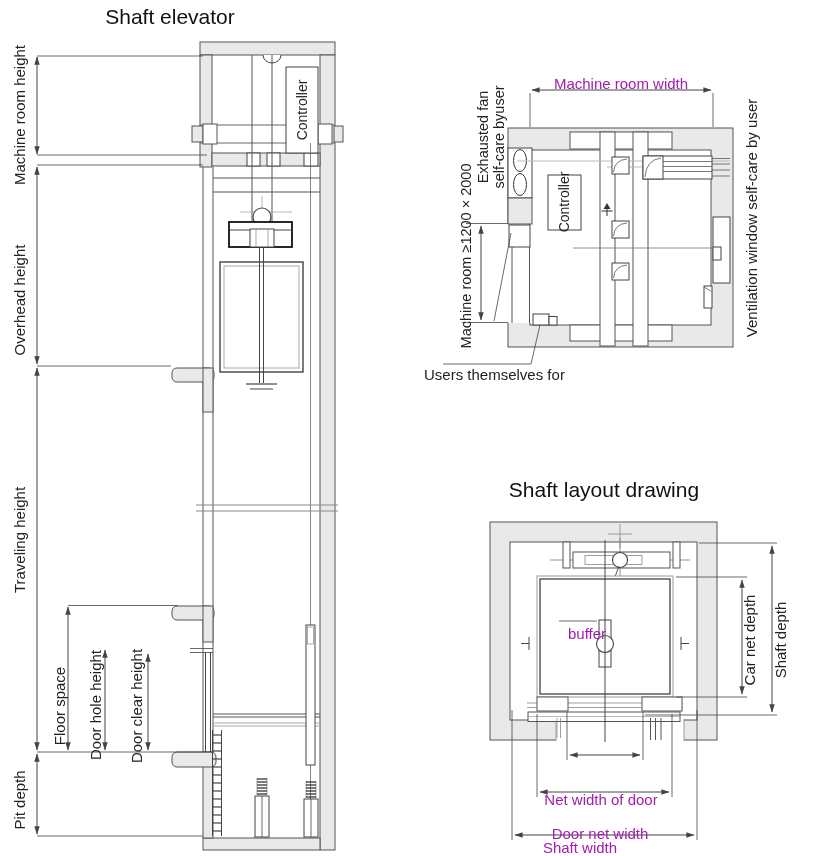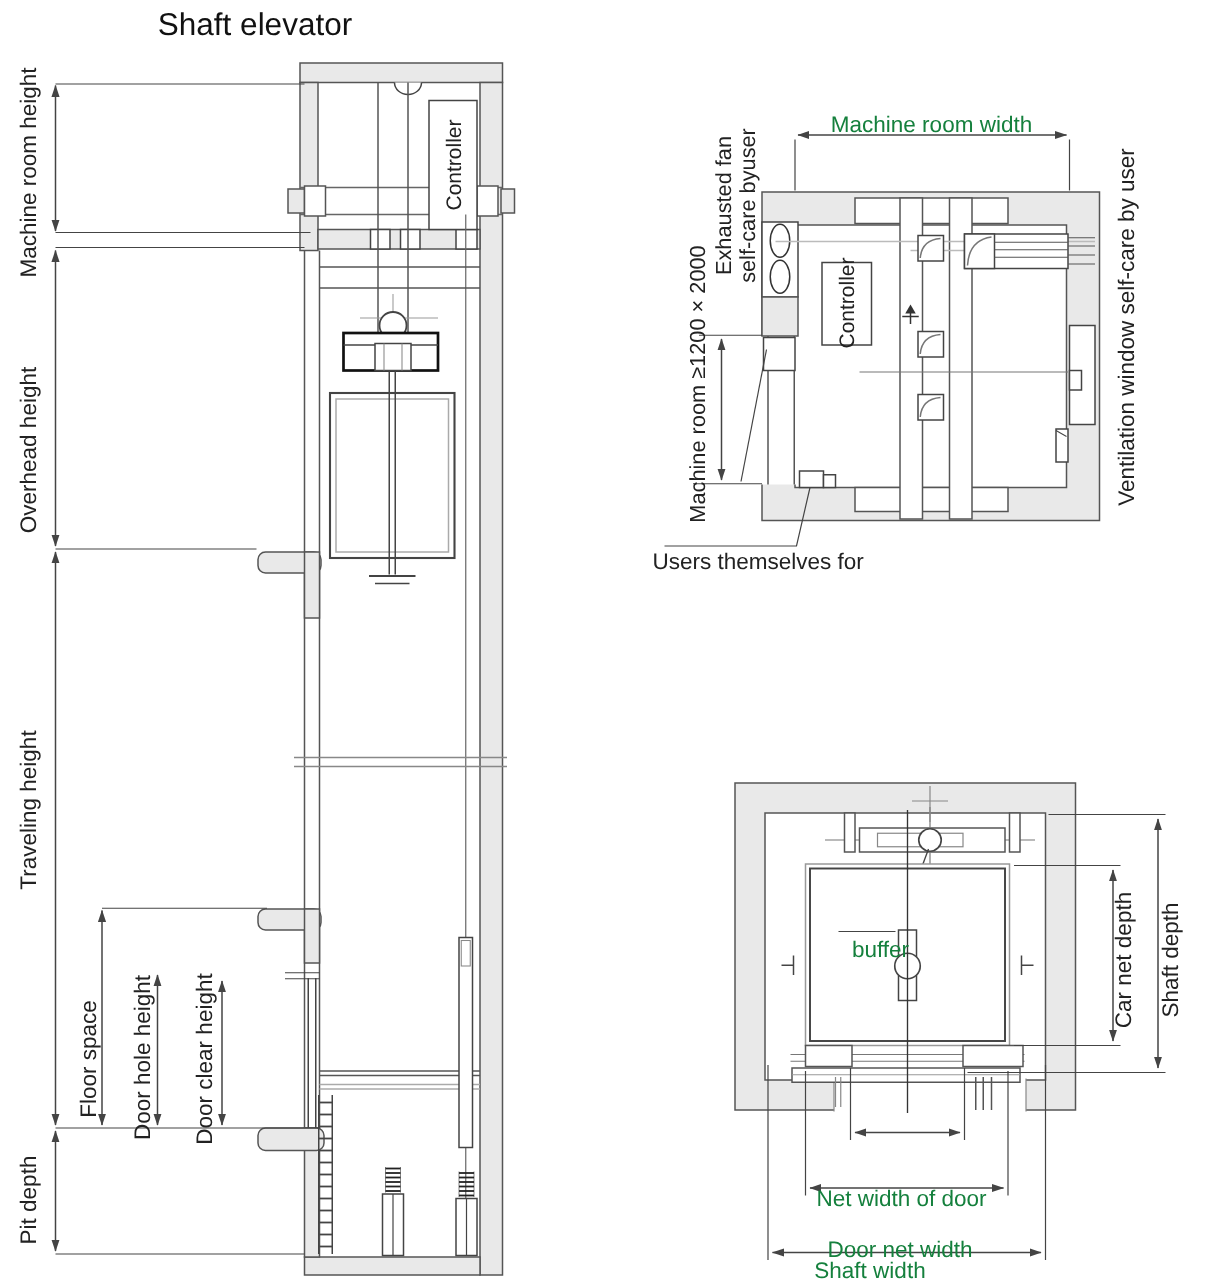--- a/index.html
+++ b/index.html
@@ -1,20 +1,20 @@
 <!DOCTYPE html>
 <html><head>
 <meta charset="utf-8">
 <style>
   html,body{margin:0;padding:0;background:#fff;}
   #page{position:relative;width:813px;height:856px;background:#fff;overflow:hidden;
         font-family:"Liberation Sans", sans-serif;color:#1a1a1a;text-decoration:underline;}
   svg{position:absolute;left:0;top:0;}
   .hlabel{position:absolute;transform:translate(-50%,-50%);white-space:nowrap;
-          font-size:15px;line-height:16px;color:#15803d;}
+          font-size:15px;line-height:16px;color:#a21caf;}
   .vlabel{position:absolute;transform:translate(-50%,-50%) rotate(-90deg);
           white-space:nowrap;font-size:15px;line-height:16px;color:#222;}
   .title{font-size:21px;color:#111;}
   .small{font-size:14px;}
   .block{position:absolute;font-size:15px;line-height:17px;color:#222;white-space:nowrap;}
   .vblock{position:absolute;transform:translate(-50%,-50%) rotate(-90deg);
           font-size:14.5px;line-height:16px;color:#222;text-align:center;white-space:nowrap;}
 </style>
 </head>
 <body>
@@ -341,39 +341,40 @@
         <line x1="537" y1="714" x2="537" y2="797"></line>
         <line x1="672" y1="714" x2="672" y2="797"></line>
         <line x1="512" y1="710" x2="512" y2="840"></line>
         <line x1="697" y1="710" x2="697" y2="840"></line>
       </g>
     </g>
   </g>
 </svg>
 
 <div class="hlabel title" style="left:170px;top:17px">Shaft elevator</div>
+<div class="hlabel title" style="left:604px;top:490px">Shaft layout drawing</div>
 
 <div class="vlabel" style="left:20px;top:115px">Machine room height</div>
 <div class="vlabel" style="left:20px;top:300px">Overhead height</div>
 <div class="vlabel" style="left:20px;top:540px">Traveling height</div>
 <div class="vlabel" style="left:60px;top:706px">Floor space</div>
 <div class="vlabel" style="left:96px;top:705px">Door hole height</div>
 <div class="vlabel" style="left:137px;top:706px">Door clear height</div>
 <div class="vlabel" style="left:20px;top:800px">Pit depth</div>
 <div class="vlabel small" style="left:302px;top:110px">Controller</div>
 
 <div class="hlabel" style="left:621px;top:84px">Machine room width</div>
 <div class="vblock" style="left:491px;top:137px">
   <div>Exhausted fan</div>
   <div>self-care byuser</div>
 </div>
 <div class="vlabel" style="left:466px;top:256px;font-size:14.5px">Machine room ≥1200 × 2000</div>
 <div class="vlabel small" style="left:564px;top:202px">Controller</div>
 <div class="vlabel" style="left:752px;top:218px">Ventilation window self-care by user</div>
-<div class="block" style="left:435px;top:366px">
+<div class="block" style="left:424px;top:366px">
   <div>Users themselves for</div>
 </div>
 
 <div class="hlabel" style="left:587px;top:634px">buffer</div>
 <div class="vlabel" style="left:750px;top:640px">Car net depth</div>
 <div class="vlabel" style="left:781px;top:640px">Shaft depth</div>
 <div class="hlabel" style="left:601px;top:800px">Net width of door</div>
 <div class="hlabel" style="left:600px;top:834px">Door net width</div>
 <div class="hlabel" style="left:580px;top:848px">Shaft width</div>
 

